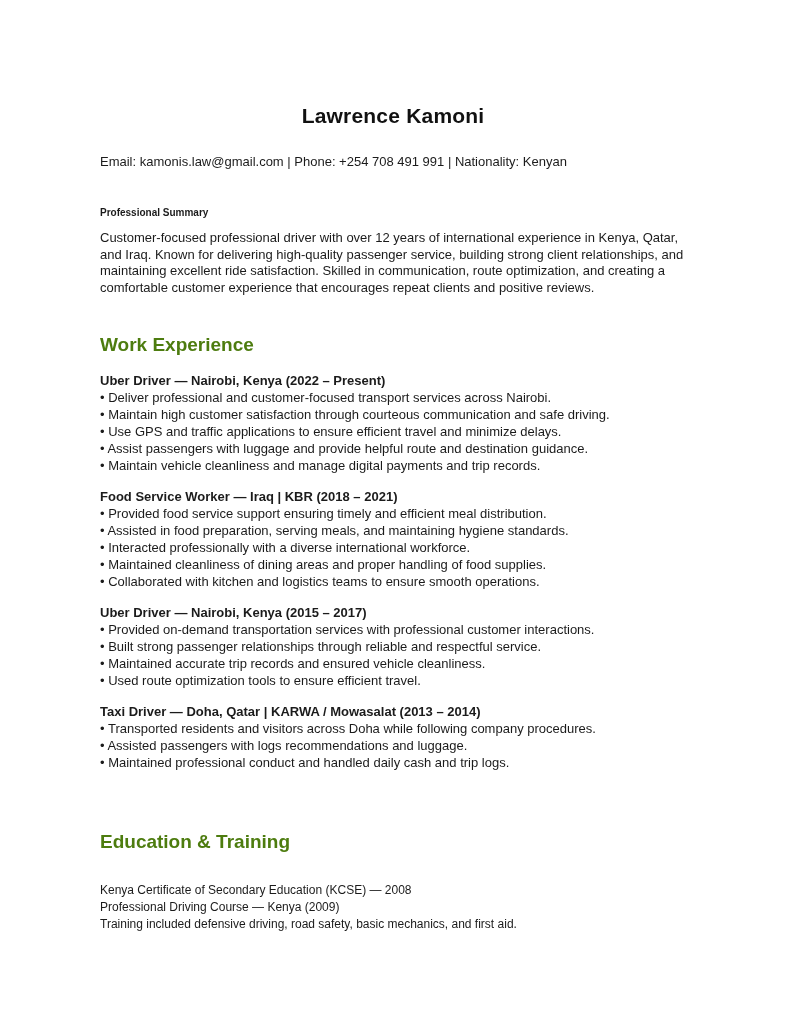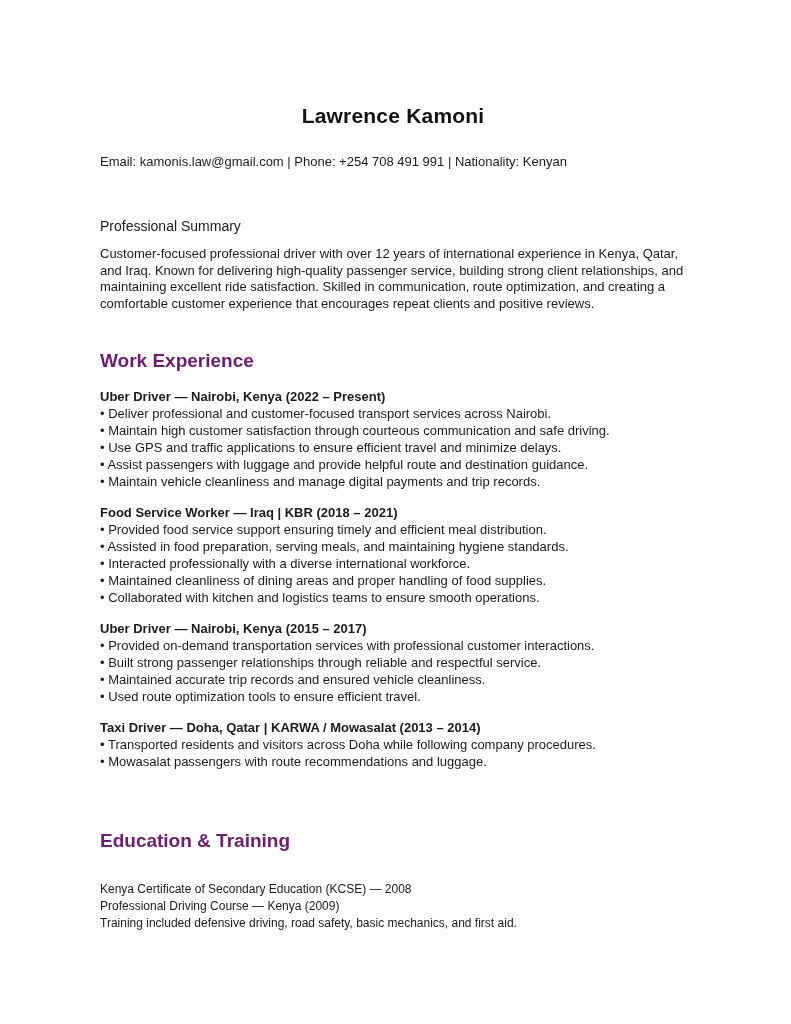--- a/index.html
+++ b/index.html
@@ -27,34 +27,34 @@
     color: #111111;
     margin: 0 0 0 0;
     letter-spacing: 0.2px;
   }
   .contact-line {
     font-size: 13px;
     margin-top: 26px;
     white-space: nowrap;
   }
   .summary-heading {
-    font-size: 14px;
-    font-weight: normal;
-    margin-top: 49px;
+    font-size: 10px;
+    font-weight: bold;
+    margin-top: 38px;
   }
   .summary-text {
     font-size: 13px;
     line-height: 16.5px;
     margin-top: 12px;
     max-width: 596px;
   }
   .section-heading {
     font-size: 19px;
     font-weight: bold;
-    color: #701a75;
+    color: #4d7c0f;
   }
   .work-heading {
     margin-top: 38px;
   }
   .jobs {
   }
   .job {
     margin-bottom: 14px;
   }
   .job-title {
@@ -115,21 +115,22 @@
     <div class="job-title">Uber Driver — Nairobi, Kenya (2015 – 2017)</div>
   <div class="bullet-line">• Provided on-demand transportation services with professional customer interactions.</div>
         <div class="bullet-line">• Built strong passenger relationships through reliable and respectful service.</div>
         <div class="bullet-line">• Maintained accurate trip records and ensured vehicle cleanliness.</div>
         <div class="bullet-line">• Used route optimization tools to ensure efficient travel.</div>
       </section>
 
   <section class="job">
     <div class="job-title">Taxi Driver — Doha, Qatar | KARWA / Mowasalat (2013 – 2014)</div>
   <div class="bullet-line">• Transported residents and visitors across Doha while following company procedures.</div>
-        <div class="bullet-line">• Mowasalat passengers with route recommendations and luggage.</div>
+        <div class="bullet-line">• Assisted passengers with logs recommendations and luggage.</div>
+        <div class="bullet-line">• Maintained professional conduct and handled daily cash and trip logs.</div>
       </section>
 </div>
 
   <h2 class="section-heading edu-heading">Education &amp; Training</h2>
 
   <div class="edu-lines">
     <div class="edu-line">Kenya Certificate of Secondary Education (KCSE) — 2008</div>
     <div class="edu-line">Professional Driving Course — Kenya (2009)</div>
     <div class="edu-line">Training included defensive driving, road safety, basic mechanics, and first aid.</div>
   </div>

